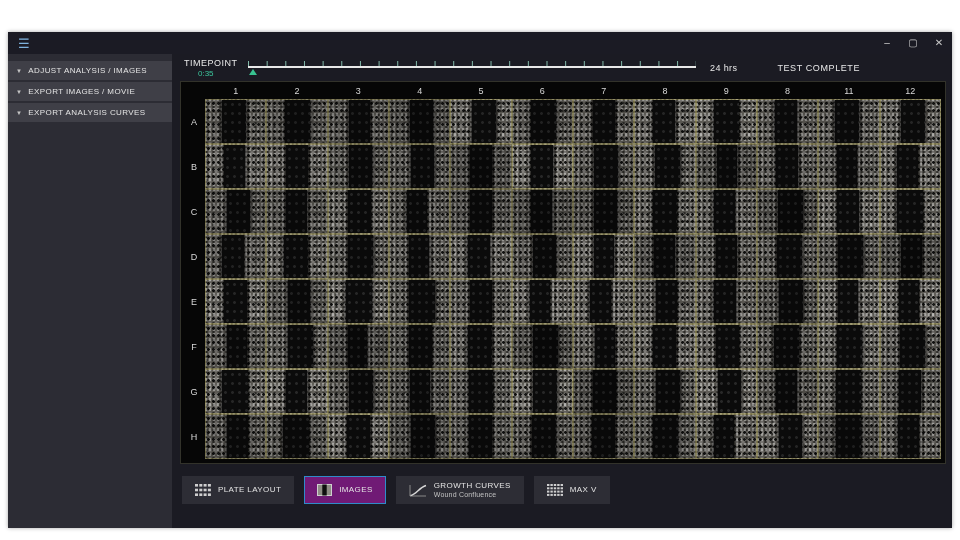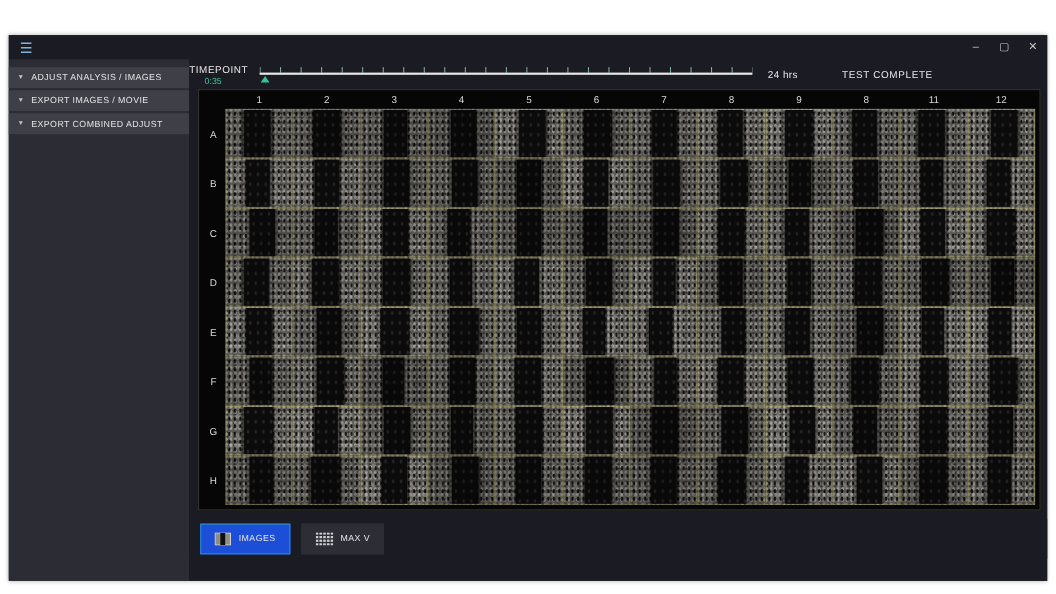--- a/index.html
+++ b/index.html
@@ -33,21 +33,21 @@
   .sidebar-spacer { flex:1; }
   .export-data-btn { width:112px; height:21px; margin:0 auto 24px auto; background:#f2f2f2;
                      border:1px solid #8a8a8a; color:#1c1c1c; font-size:9px; letter-spacing:.4px;
                      display:flex; align-items:center; justify-content:center; cursor:pointer; }
 
   
   .content { flex:1; display:flex; flex-direction:column; background:#1b1b23; min-width:0; padding-bottom:20px; }
 
   
   .topbar { height:27px; flex:0 0 auto; display:flex; align-items:center; color:#e8e8e8; }
-  .tp-block { width:64px; flex:0 0 auto; }
+  .tp-block { margin-left:12px; width:64px; flex:0 0 auto; }
   .tp-label { font-size:9px; letter-spacing:.5px; }
   .tp-time { font-size:8px; color:#3cc59c; margin-left:14px; margin-top:1px; }
   .slider { position:relative; width:448px; height:16px; flex:0 0 auto; cursor:pointer; }
   .slider .ticks { position:absolute; left:0; right:0; top:1px; height:5px;
                    background-image:linear-gradient(90deg, rgba(150,215,195,.85) 0 1px, transparent 1px 100%);
                    background-size:calc(100% / 24) 5px; background-repeat:repeat-x; }
   .slider .track { position:absolute; left:0; right:0; top:6px; height:2px; background:#e9e9e9; }
   .slider .marker { position:absolute; left:1px; top:9px; width:0; height:0;
                     border-left:4px solid transparent; border-right:4px solid transparent;
                     border-bottom:6px solid #38c290; }
@@ -76,21 +76,21 @@
              box-shadow:0 0 3px 1px rgba(5,5,5,.9);
              background-image:radial-gradient(rgba(255,255,255,.10) 1px, transparent 1.5px);
              background-size:7px 9px; }
 
   
   .tabsbar { height:36px; flex:0 0 auto; display:flex; align-items:center; gap:10px;
              padding-left:10px; background:#1b1b23; margin-top:2px; }
   .tab { height:28px; background:#2d2d35; border:1px solid #2d2d35; color:#e4e4e4;
          display:flex; align-items:center; gap:7px; padding:0 12px; font-size:8px;
          letter-spacing:.4px; cursor:pointer; }
-  .tab.selected { background:#1d4ed8; border:1px solid #2f8bc9; }
+  .tab.selected { background:#701a75; border:1px solid #2f8bc9; }
   .tab .tab-text { display:flex; flex-direction:column; line-height:1.25; }
   .tab .sub { font-size:7px; color:#c2c2c2; letter-spacing:.2px; }
   .tab svg { flex:0 0 auto; display:block; }
 </style>
 </head>
 <body>
 
 <div class="window">
 
   <div class="titlebar">
@@ -109,21 +109,21 @@
         <div class="menu-item">
           <span class="arrow">▼</span>
           <span>ADJUST ANALYSIS / IMAGES</span>
         </div>
         <div class="menu-item">
           <span class="arrow">▼</span>
           <span>EXPORT IMAGES / MOVIE</span>
         </div>
         <div class="menu-item">
           <span class="arrow">▼</span>
-          <span>EXPORT COMBINED ADJUST</span>
+          <span>EXPORT ANALYSIS CURVES</span>
         </div>
       </div>
       <div class="sidebar-spacer"></div>
     </div>
 
     <div class="content">
 
       <div class="topbar">
         <div class="tp-block">
           <div class="tp-label">TIMEPOINT</div>
@@ -463,28 +463,60 @@
                 <div class="scratch" style="left: 27.4%; width: 43.2%;"></div>
               </div>
               <div class="well" style="filter: brightness(1);">
                 <div class="scratch" style="left: 29.5%; width: 34.6%;"></div>
               </div>
             </div>
           </div>
       </div>
 
       <div class="tabsbar">
+        <div class="tab">
+          <svg width="16" height="12" viewBox="0 0 16 12">
+            <g fill="#cfcfcf">
+              <rect x="0" y="0" width="3" height="2.6"></rect>
+                <rect x="4.3" y="0" width="3" height="2.6"></rect>
+                <rect x="8.6" y="0" width="3" height="2.6"></rect>
+                <rect x="12.9" y="0" width="3" height="2.6"></rect>
+              <rect x="0" y="4.7" width="3" height="2.6"></rect>
+                <rect x="4.3" y="4.7" width="3" height="2.6"></rect>
+                <rect x="8.6" y="4.7" width="3" height="2.6"></rect>
+                <rect x="12.9" y="4.7" width="3" height="2.6"></rect>
+              <rect x="0" y="9.4" width="3" height="2.6"></rect>
+                <rect x="4.3" y="9.4" width="3" height="2.6"></rect>
+                <rect x="8.6" y="9.4" width="3" height="2.6"></rect>
+                <rect x="12.9" y="9.4" width="3" height="2.6"></rect>
+            </g>
+          </svg>
+          <span class="tab-text">
+              <span>PLATE LAYOUT</span>
+            </span>
+        </div>
         <div class="tab selected">
           <svg width="15" height="12" viewBox="0 0 15 12">
             <rect x="0.5" y="0.5" width="14" height="11" fill="#8f8d86" stroke="#cfcfcf" stroke-width="1"></rect>
             <rect x="5.3" y="0.5" width="4.4" height="11" fill="#0e0e0e"></rect>
           </svg>
           <span class="tab-text">
               <span>IMAGES</span>
             </span>
+        </div>
+        <div class="tab">
+          <svg width="18" height="13" viewBox="0 0 18 13">
+            <path d="M1,12 L1,1" stroke="#8a8a8a" stroke-width="1" fill="none"></path>
+            <path d="M1,12 L17,12" stroke="#8a8a8a" stroke-width="1" fill="none"></path>
+            <path d="M1.5,11.5 C7,11 10,3.5 17,1.5" stroke="#d8d8d8" stroke-width="1.4" fill="none"></path>
+          </svg>
+          <span class="tab-text">
+            <span>GROWTH CURVES</span>
+            <span class="sub">Wound Confluence</span>
+          </span>
         </div>
         <div class="tab">
           <svg width="16" height="12" viewBox="0 0 16 12">
             <g fill="#cfcfcf">
               <rect x="0" y="0" width="2.4" height="2"></rect>
                 <rect x="3.4" y="0" width="2.4" height="2"></rect>
                 <rect x="6.8" y="0" width="2.4" height="2"></rect>
                 <rect x="10.2" y="0" width="2.4" height="2"></rect>
                 <rect x="13.6" y="0" width="2.4" height="2"></rect>
               <rect x="0" y="3.3" width="2.4" height="2"></rect>

